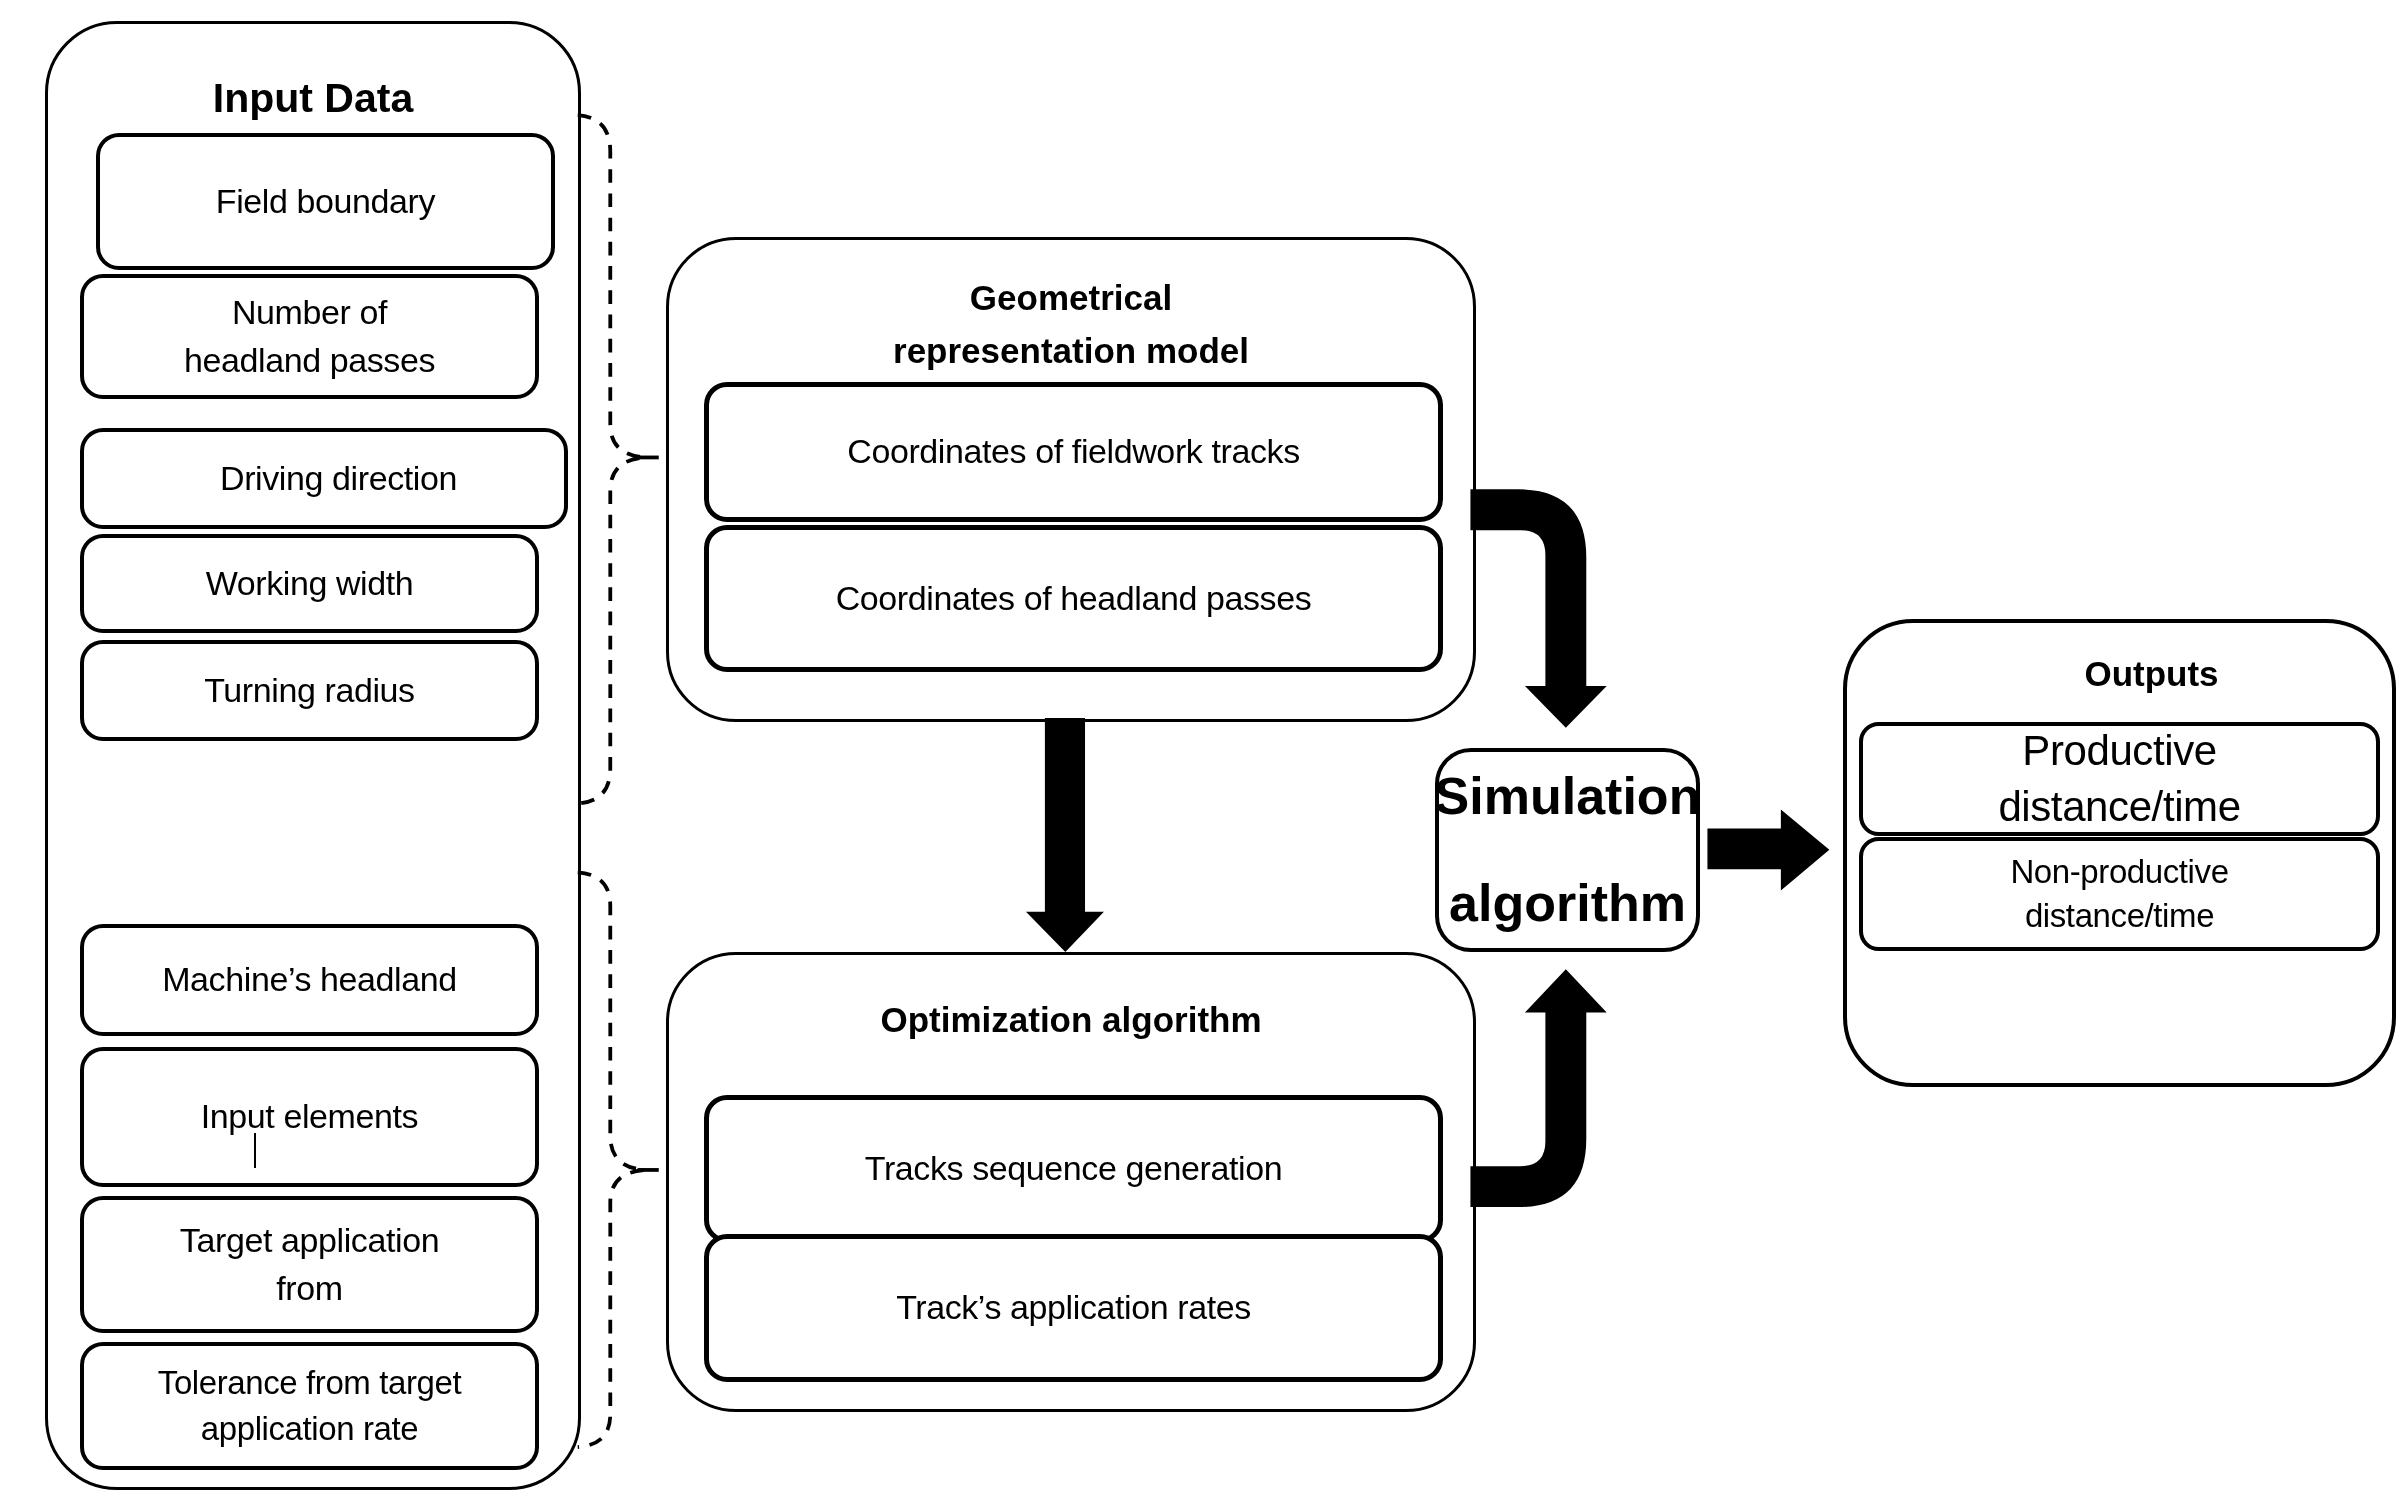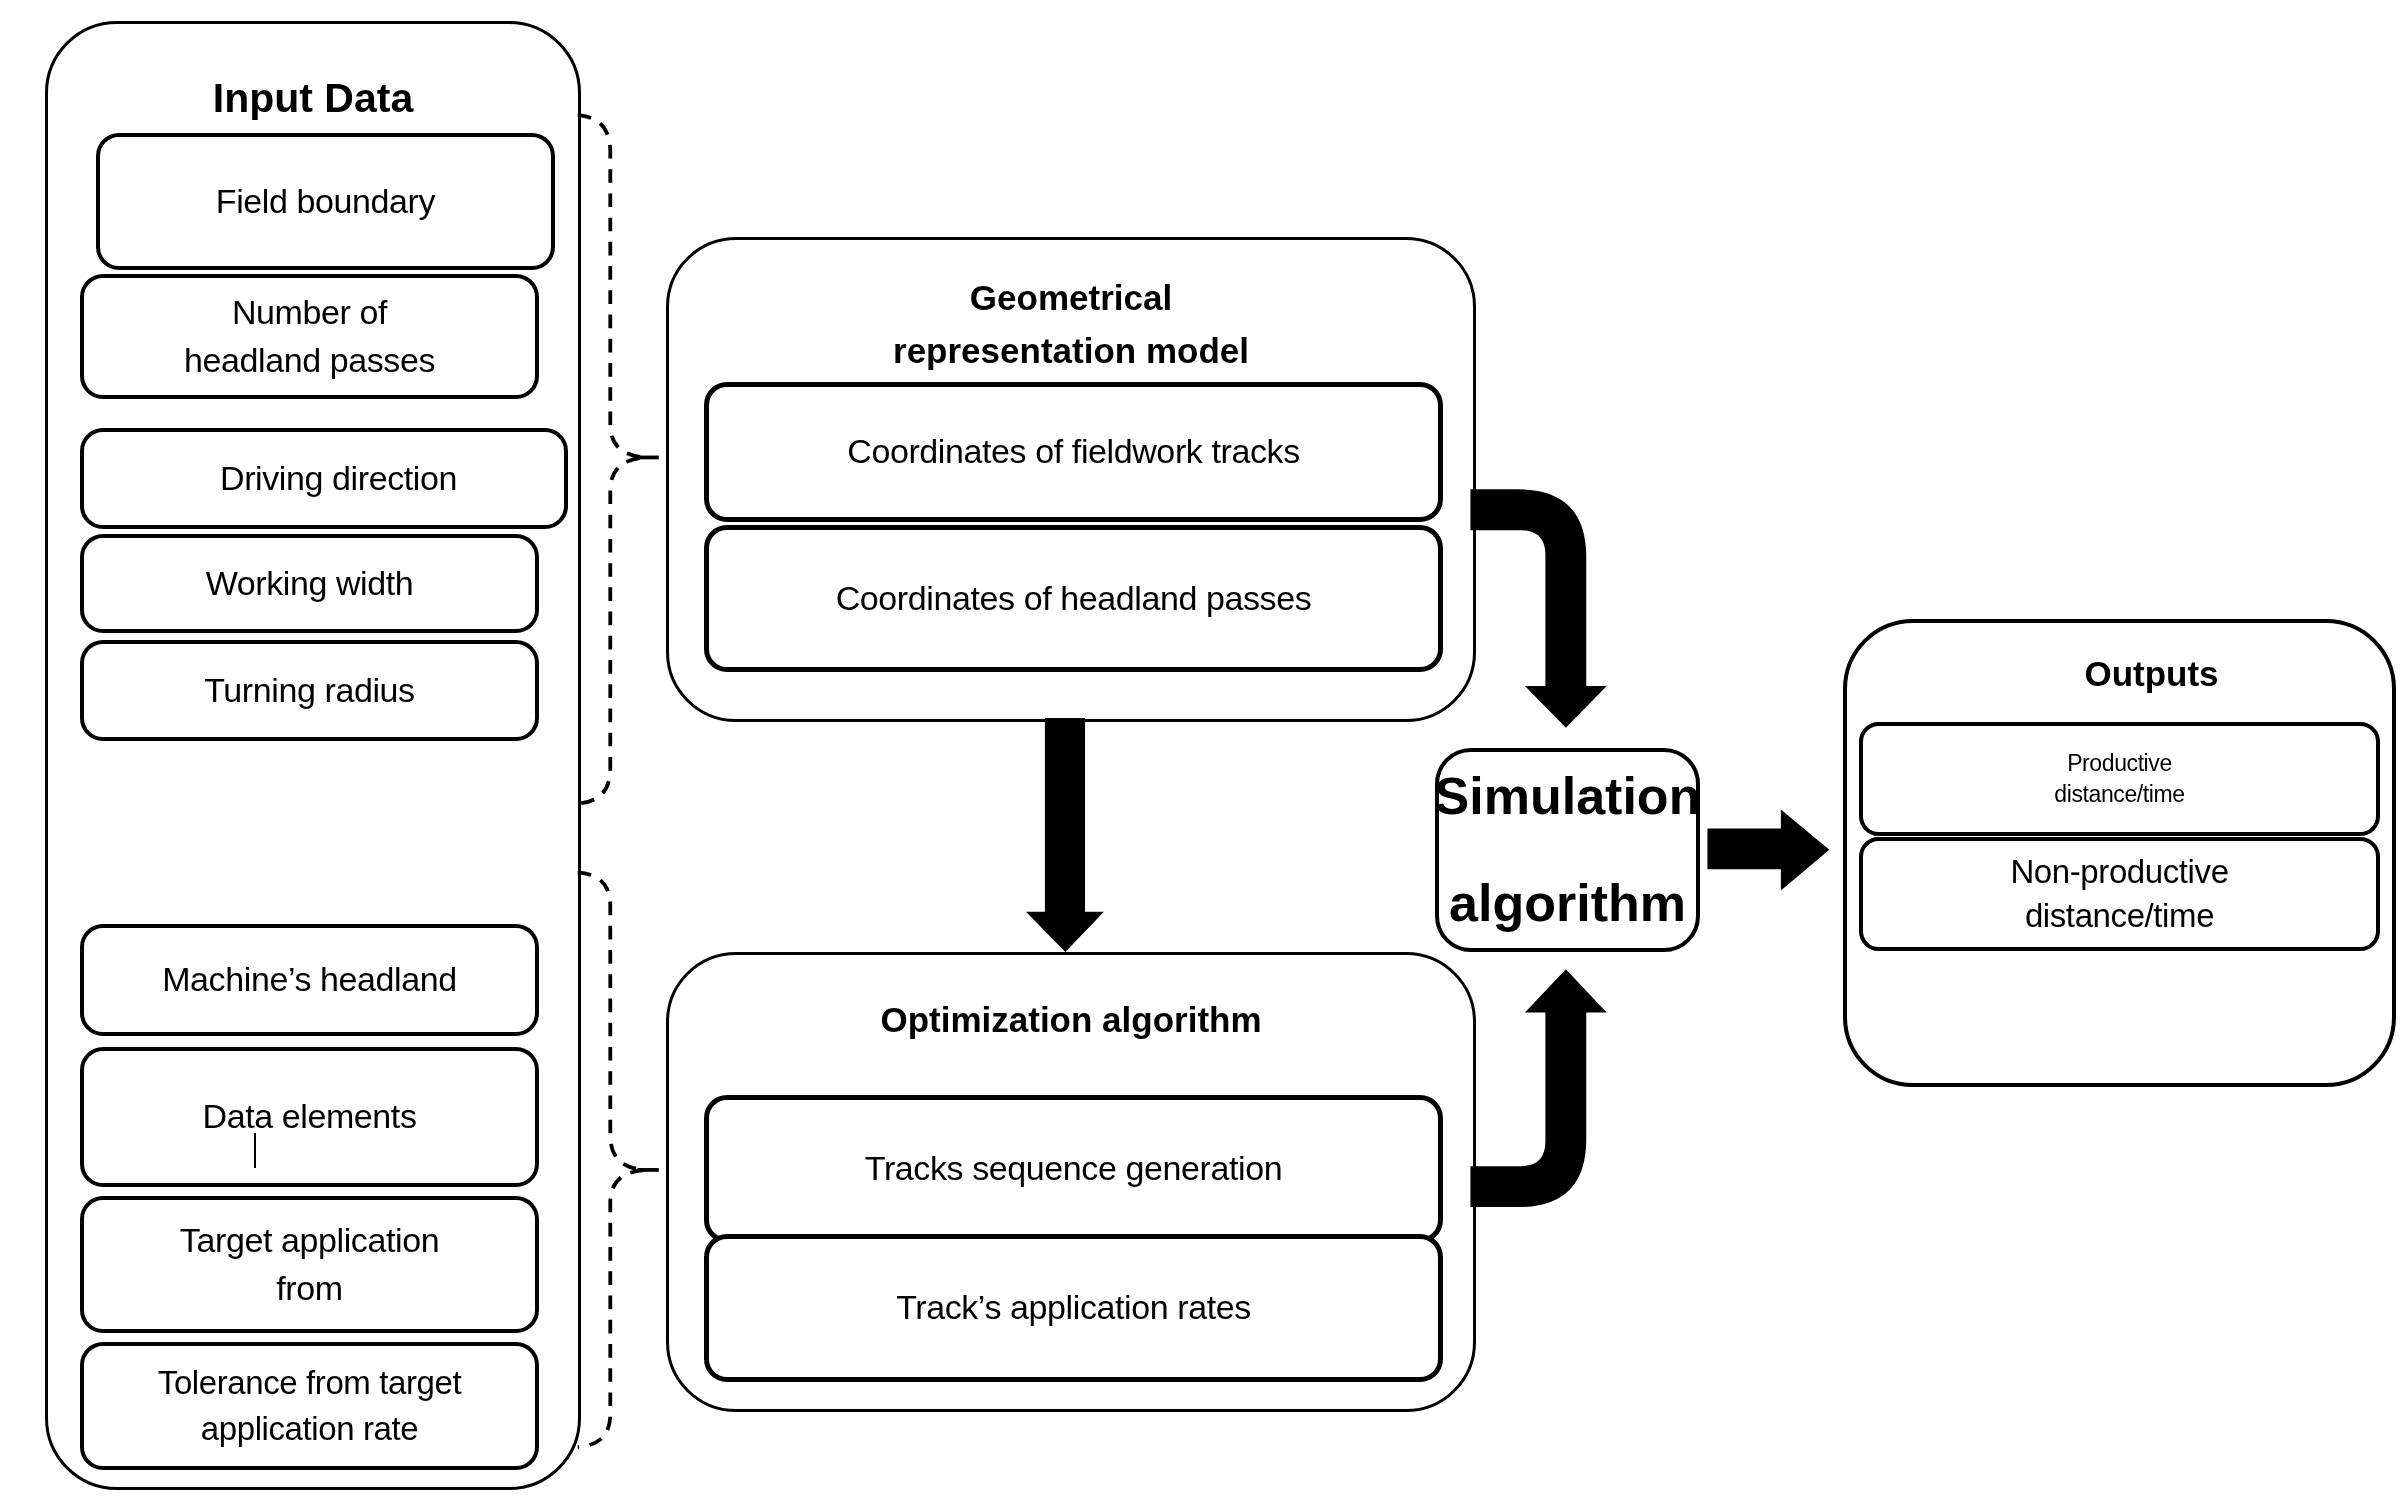--- a/index.html
+++ b/index.html
@@ -46,21 +46,21 @@
 
   <div class="node" style="left:80px;top:640px;width:451px;height:93px;border-width:4.5px;">
     <span>Turning radius</span>
   </div>
 
   <div class="node" style="left:80px;top:924px;width:451px;height:104px;border-width:4.5px;">
     <span>Machine’s headland</span>
   </div>
 
   <div class="node" style="left:80px;top:1047px;width:451px;height:132px;border-width:4.5px;">
-    <span>Data elements</span>
+    <span>Input elements</span>
   </div>
   <div class="cursor-artifact" style="left:254px;top:1133px;height:35px;"></div>
 
   <div class="node" style="left:80px;top:1196px;width:451px;height:129px;border-width:4.5px;">
     <span>Target application</span>
     <span>from</span>
   </div>
 
   <div class="node" style="left:80px;top:1342px;width:451px;height:120px;border-width:4.5px;font-size:33px;">
     <span>Tolerance from target</span>
@@ -96,21 +96,21 @@
 
   <div class="sim" style="left:1435px;top:748px;width:257px;height:196px;">
     <span>Simulation</span>
     <span>algorithm</span>
   </div>
 
   <div class="panel" style="left:1843px;top:619px;width:545px;height:460px;border-width:4.5px;">
     <div class="panel-title" style="top:25px;margin-left:32px;">Outputs</div>
   </div>
 
-  <div class="node" style="left:1859px;top:722px;width:513px;height:106px;border-width:4.5px;border-radius:19.7px;font-size:23px;line-height:1.33;">
+  <div class="node" style="left:1859px;top:722px;width:513px;height:106px;border-width:4.5px;border-radius:19.7px;font-size:42px;line-height:1.33;">
     <span>Productive</span>
     <span>distance/time</span>
   </div>
 
   <div class="node" style="left:1859px;top:837px;width:513px;height:106px;border-width:4.5px;border-radius:19.7px;font-size:33px;line-height:1.33;">
     <span>Non-productive</span>
     <span>distance/time</span>
   </div>
 
   <svg class="overlay" width="2401" height="1507" viewBox="0 0 3171 1990">

